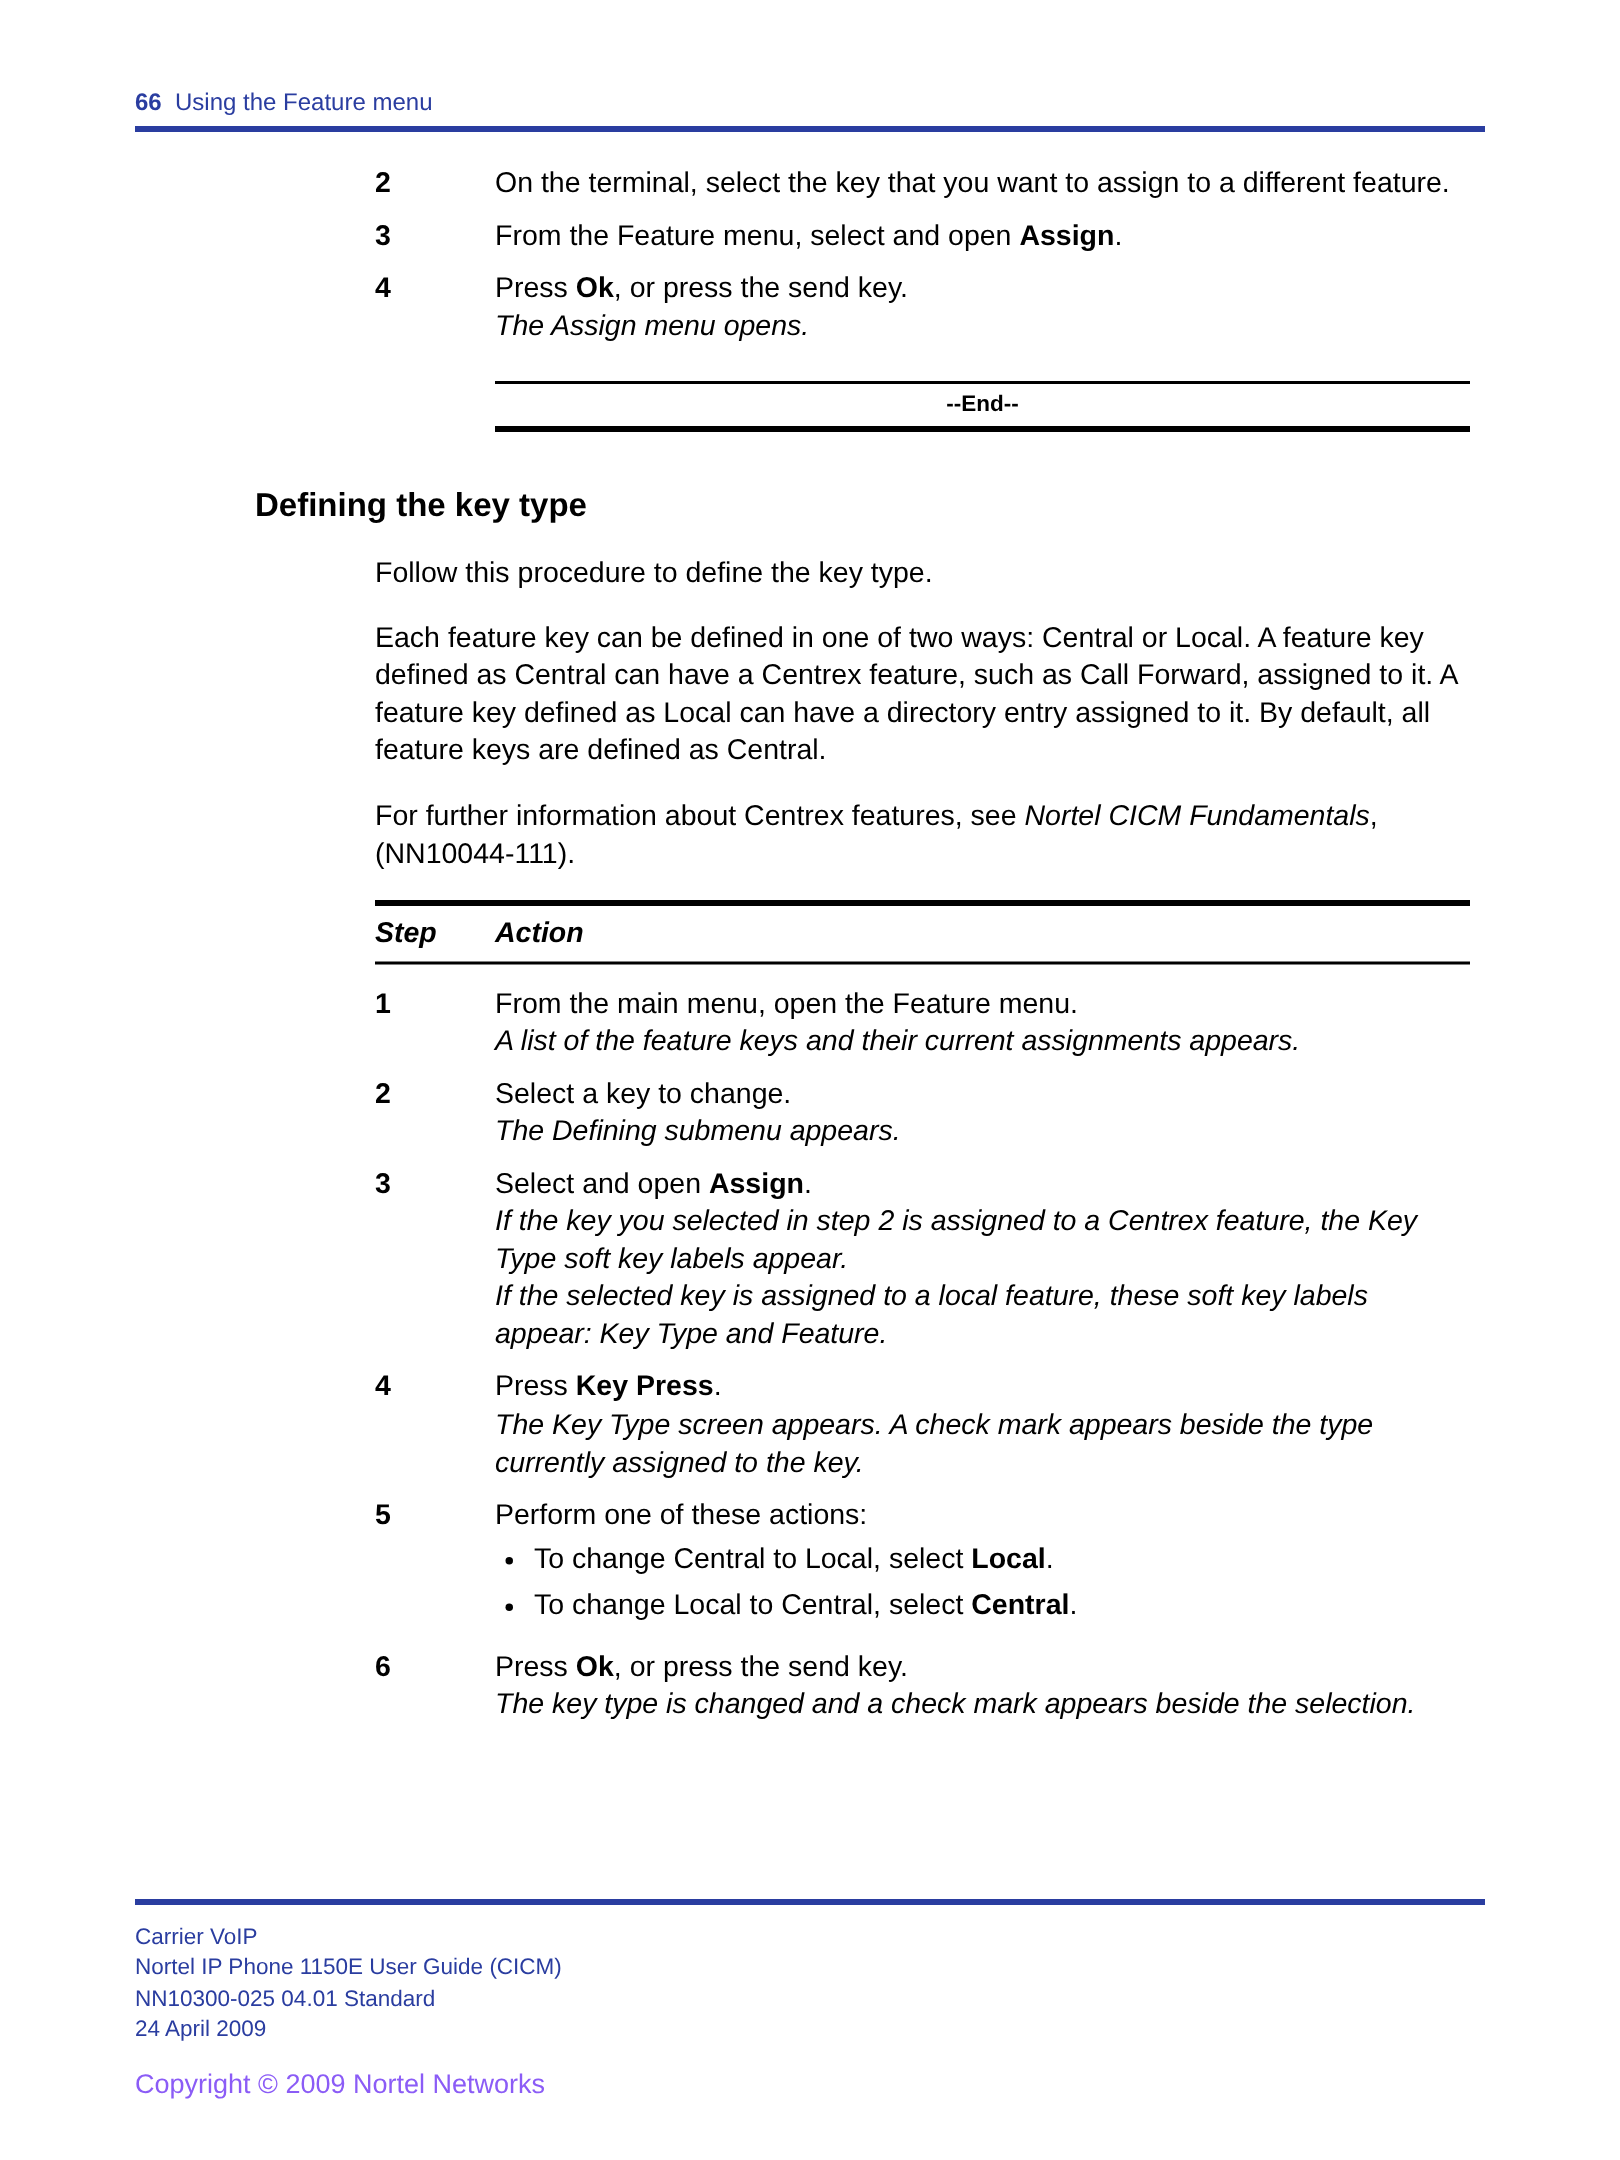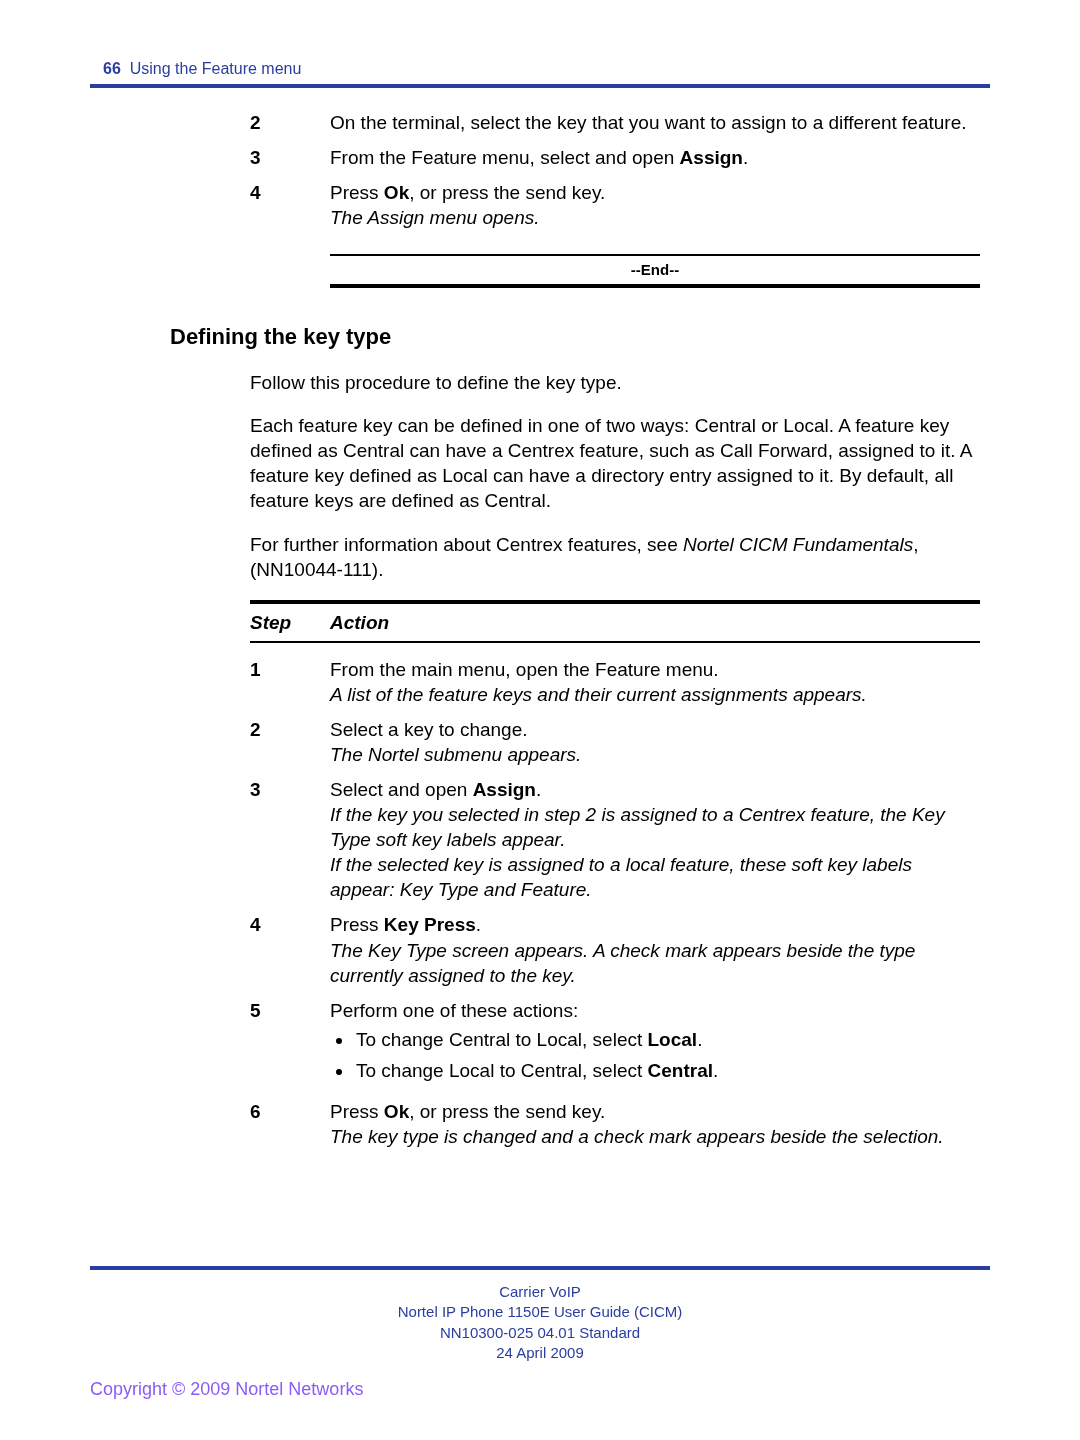--- a/index.html
+++ b/index.html
@@ -15,21 +15,20 @@
   .page {
     padding: 60px 90px 40px 90px;
     box-sizing: border-box;
     height: 100%;
     position: relative;
   }
   .header-line {
     color: #2a3da0;
     font-size: 16px;
     padding-bottom: 6px;
-    margin-left: 13px;
   }
   .header-line .pagenum {
     font-weight: bold;
   }
   .blue-thick-rule {
     height: 4px;
     background: #2a3da0;
     margin-bottom: 22px;
   }
   .blue-thick-rule-footer {
@@ -106,21 +105,21 @@
     margin-bottom: 6px;
     padding-left: 2px;
   }
   .footer {
     position: absolute;
     bottom: 40px;
     left: 90px;
     right: 90px;
   }
   .footer-center {
-    text-align: center;
+    text-align: left;
     color: #2a3da0;
     font-size: 15px;
     line-height: 1.35;
     margin-top: 12px;
   }
   .copyright {
     color: #8b5cf6;
     font-size: 18px;
     margin-top: 16px;
   }
@@ -186,21 +185,21 @@
       <div class="step-body">
         <span>From the main menu, open the Feature menu.</span><br>
         <span class="italic">A list of the feature keys and their current assignments appears.</span>
       </div>
     </div>
 
     <div class="step-row">
       <div class="step-num">2</div>
       <div class="step-body">
         <span>Select a key to change.</span><br>
-        <span class="italic">The Nortel submenu appears.</span>
+        <span class="italic">The Defining submenu appears.</span>
       </div>
     </div>
 
     <div class="step-row">
       <div class="step-num">3</div>
       <div class="step-body">
         <span>Select and open </span><span class="bold">Assign</span><span>.</span><br>
         <span class="italic">If the key you selected in step 2 is assigned to a Centrex feature, the Key Type soft key labels appear.</span><br>
         <span class="italic">If the selected key is assigned to a local feature, these soft key labels appear: Key Type and Feature.</span>
       </div>

